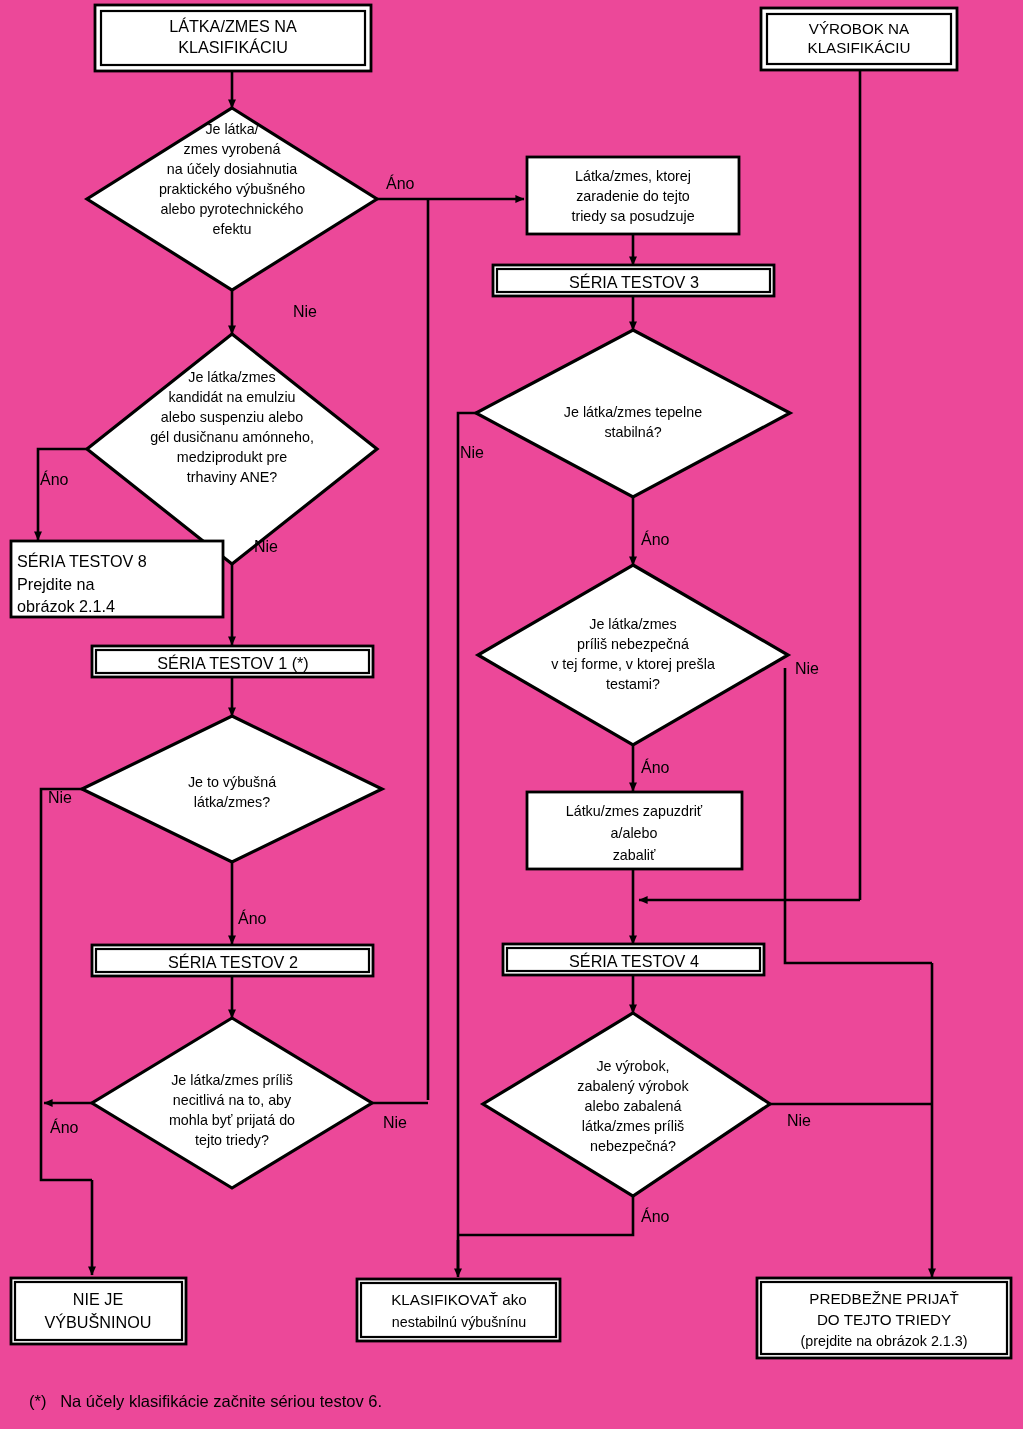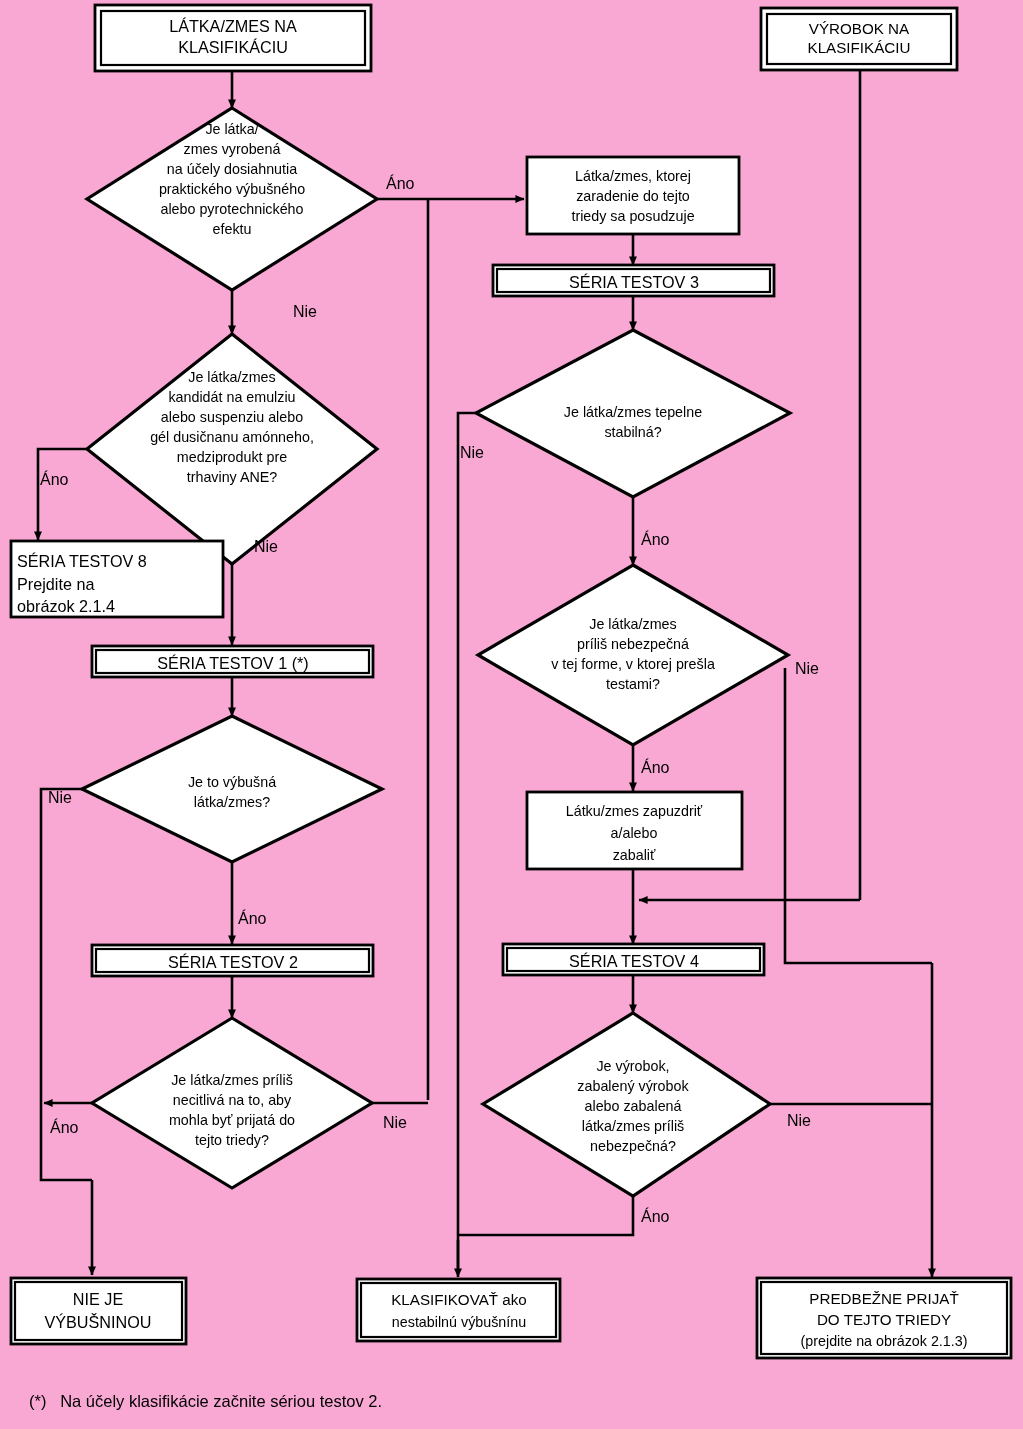--- a/index.html
+++ b/index.html
@@ -1,17 +1,17 @@
 <!DOCTYPE html>
 <html><head>
 <meta charset="utf-8">
 <style>
   html,body{margin:0;padding:0;background:#ffffff;}
   body{width:1023px;height:1429px;font-family:"Liberation Sans",sans-serif;}
-  #stage{position:relative;width:1023px;height:1429px;overflow:hidden;background:#f9a8d4;}
+  #stage{position:relative;width:1023px;height:1429px;overflow:hidden;background:#ec4899;}
   svg#fc{position:absolute;left:0;top:0;width:1023px;height:1429px;}
   .ln{stroke:#000;stroke-width:2.6;fill:none;stroke-linecap:butt;stroke-linejoin:miter;}
   .shape{fill:#ffffff;stroke:#000000;stroke-width:2.8;}
   .shape-thin{fill:#ffffff;stroke:#000000;stroke-width:2.2;}
   .dia{fill:#ffffff;stroke:#000000;stroke-width:3.2;}
   .txt{font-family:"Liberation Sans",sans-serif;fill:#000;text-anchor:middle;}
   .t15{font-size:15.2px;}
   .t14{font-size:14.3px;}
   .t16{font-size:16.2px;}
   .lbl{font-family:"Liberation Sans",sans-serif;font-size:16px;fill:#000;}
@@ -231,15 +231,15 @@
       <text class="lbl" x="383" y="1128">Nie</text>
       <text class="lbl" x="460" y="458">Nie</text>
       <text class="lbl" x="641" y="545">Áno</text>
       <text class="lbl" x="795" y="674">Nie</text>
       <text class="lbl" x="641" y="773">Áno</text>
       <text class="lbl" x="787" y="1126">Nie</text>
       <text class="lbl" x="641" y="1222">Áno</text>
     </g>
   </svg>
 
-  <div class="note" style="left:29px; top:1392px;">(*)   Na účely klasifikácie začnite sériou testov 2.</div>
+  <div class="note" style="left:29px; top:1392px;">(*)   Na účely klasifikácie začnite sériou testov 6.</div>
 
 </div>
 
 </body></html>

